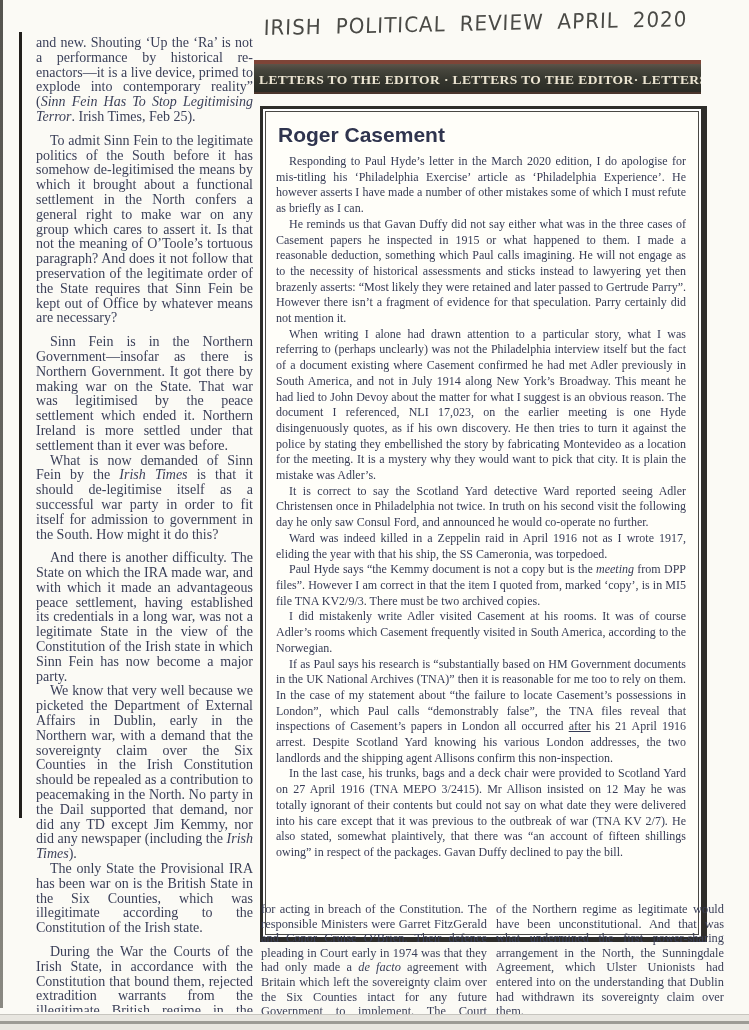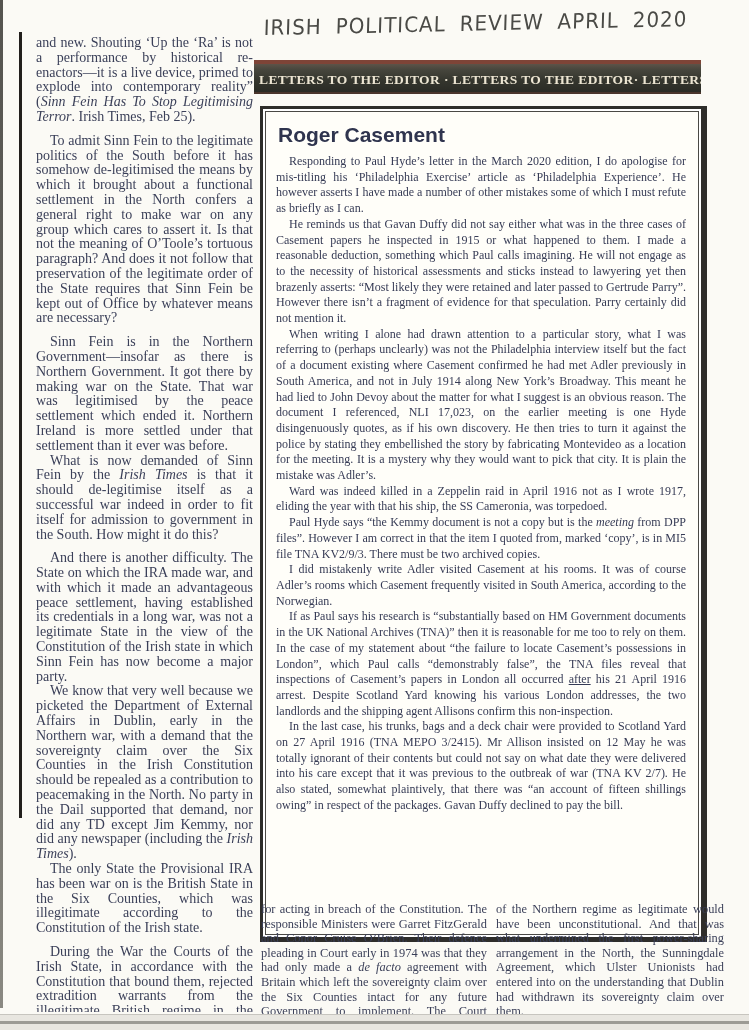--- a/index.html
+++ b/index.html
@@ -82,34 +82,35 @@
   <div class="vline"></div>
 
   <div class="handwritten">IRISH POLITICAL REVIEW  APRIL 2020</div>
 
   <div class="banner">LETTERS TO THE EDITOR · LETTERS TO THE EDITOR· LETTERS TO THE EDITOR</div>
 
   <div class="left-col">
       <p class="noindent"><span>and new.  Shouting ‘Up the ‘Ra’ is not a performance by historical re-enactors—it is a live device, primed to explode into contemporary reality”  (</span><span class="i">Sinn Fein Has To Stop Legitimising Terror</span><span>.  Irish Times, Feb 25).</span></p>
       <p class="gap">To admit Sinn Fein to the legitimate politics of the South before it has somehow de-legitimised the means by which it brought about a functional settlement in the North confers a general right to make war on any group which cares to assert it.  Is that not the meaning of O’Toole’s tortuous paragraph?  And does it not follow that preservation of the legitimate order of the State requires that Sinn Fein be kept out of Office by whatever means are necessary?</p>
       <p class="gap">Sinn Fein is in the Northern Government—insofar as there is Northern Government.  It got there by making war on the State.  That war was legitimised by the peace settlement which ended it. Northern Ireland is more settled under that settlement than it ever was before.</p>
-      <p><span>What is now demanded of Sinn Fein by the </span><span class="i">Irish Times</span><span> is that it should de-legitimise itself as a successful war indeed in order to fit itself for admission to government in the South.  How might it do this?</span></p>
+      <p><span>What is now demanded of Sinn Fein by the </span><span class="i">Irish Times</span><span> is that it should de-legitimise itself as a successful war party in order to fit itself for admission to government in the South.  How might it do this?</span></p>
       <p class="gap">And there is another difficulty.  The State on which the IRA made war, and with which it made an advantageous peace settlement, having established its credentials in a long war, was not a legitimate State in the view of the Constitution of the Irish state in which Sinn Fein has now become a major party.</p>
       <p><span>We know that very well because we picketed the Department of External Affairs in Dublin, early in the Northern war, with a demand that the sovereignty claim over the Six Counties in the Irish Constitution should be repealed as a contribution to peacemaking in the North.  No party in the Dail supported that demand, nor did any TD except Jim Kemmy, nor did any newspaper (including the </span><span class="i">Irish Times</span><span>).</span></p>
       <p>The only State the Provisional IRA has been war on is the British State in the Six Counties, which was illegitimate according to the Constitution of the Irish state.</p>
       <p class="gap">During the War the Courts of the Irish State, in accordance with the Constitution that bound them, rejected extradition warrants from the illegitimate British regime in the North.  And, when the Dublin Government, in 1973, signed an agreement with Britain which seemed to recognise the legitimacy of the British State in the Six Counties, it was taken to Court</p>
     </div>
 
   <div class="letter-outer">
     <div class="letter-inner">
       <h1 class="letter-title">Roger Casement</h1>
       <div class="letter-body">
           <p>Responding to Paul Hyde’s letter in the March 2020 edition, I do apologise for mis-titling his ‘Philadelphia Exercise’ article as ‘Philadelphia Experience’. He however asserts I have made a number of other mistakes some of which I must refute as briefly as I can.</p>
           <p>He reminds us that Gavan Duffy did not say either what was in the three cases of Casement papers he inspected in 1915 or what happened to them. I made a reasonable deduction, something which Paul calls imagining. He will not engage as to the necessity of historical assessments and sticks instead to lawyering yet then brazenly asserts: “Most likely they were retained and later passed to Gertrude Parry”. However there isn’t a fragment of evidence for that speculation. Parry certainly did not mention it.</p>
           <p>When writing I alone had drawn attention to a particular story, what I was referring to (perhaps unclearly) was not the Philadelphia interview itself but the fact of a document existing where Casement confirmed he had met Adler previously in South America, and not in July 1914 along New York’s Broadway. This meant he had lied to John Devoy about the matter for what I suggest is an obvious reason. The document I referenced, NLI 17,023, on the earlier meeting is one Hyde disingenuously quotes, as if his own discovery. He then tries to turn it against the police by stating they embellished the story by fabricating Montevideo as a location for the meeting. It is a mystery why they would want to pick that city. It is plain the mistake was Adler’s.</p>
+          <p>It is correct to say the Scotland Yard detective Ward reported seeing Adler Christensen once in Philadelphia not twice. In truth on his second visit the following day he only saw Consul Ford, and announced he would co-operate no further.</p>
           <p>Ward was indeed killed in a Zeppelin raid in April 1916 not as I wrote 1917, eliding the year with that his ship, the SS Cameronia, was torpedoed.</p>
           <p><span>Paul Hyde says “the Kemmy document is not a copy but is the </span><span class="i">meeting</span><span> from DPP files”. However I am correct in that the item I quoted from, marked ‘copy’, is in MI5 file TNA KV2/9/3. There must be two archived copies.</span></p>
           <p>I did mistakenly write Adler visited Casement at his rooms. It was of course Adler’s rooms which Casement frequently visited in South America, according to the Norwegian.</p>
           <p><span>If as Paul says his research is “substantially based on HM Government documents in the UK National Archives (TNA)” then it is reasonable for me too to rely on them. In the case of my statement about “the failure to locate Casement’s possessions in London”, which Paul calls “demonstrably false”, the TNA files reveal that inspections of Casement’s papers in London all occurred </span><span class="u">after</span><span> his 21 April 1916 arrest. Despite Scotland Yard knowing his various London addresses, the two landlords and the shipping agent Allisons confirm this non-inspection.</span></p>
           <p>In the last case, his trunks, bags and a deck chair were provided to Scotland Yard on 27 April 1916 (TNA MEPO 3/2415). Mr Allison insisted on 12 May he was totally ignorant of their contents but could not say on what date they were delivered into his care except that it was previous to the outbreak of war (TNA KV 2/7). He also stated, somewhat plaintively, that there was “an account of fifteen shillings owing” in respect of the packages. Gavan Duffy declined to pay the bill.</p>
         </div>
 
     </div>
   </div>
 

